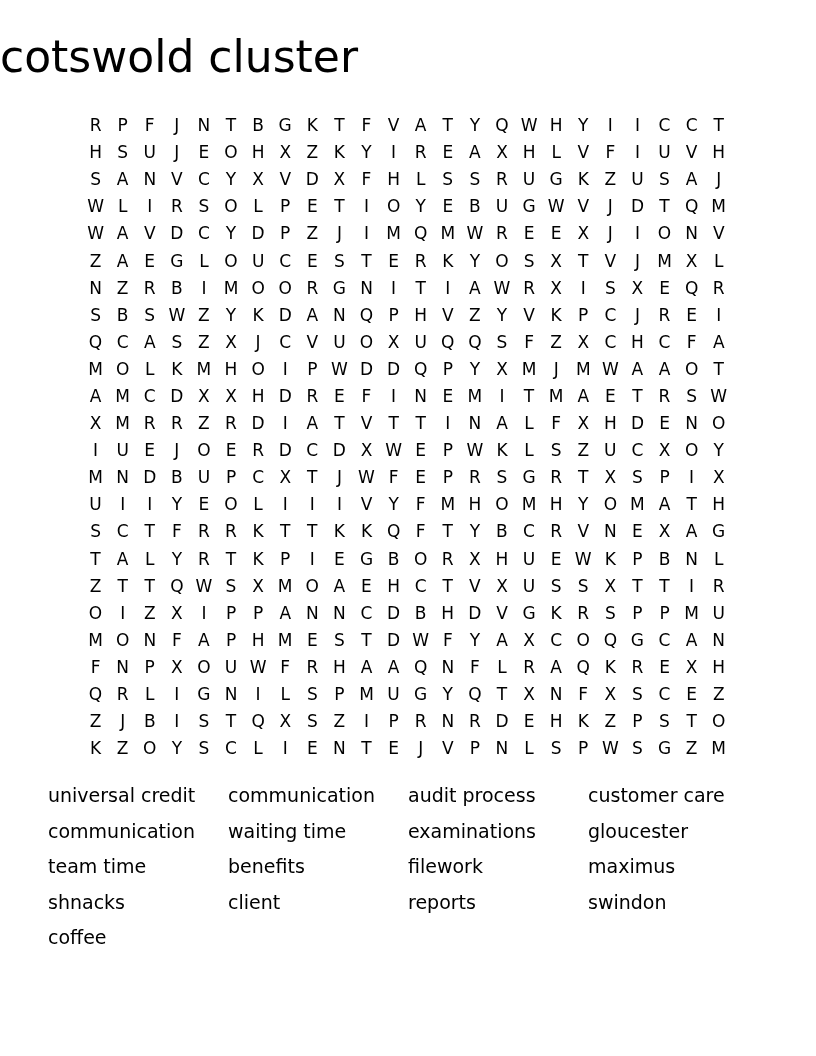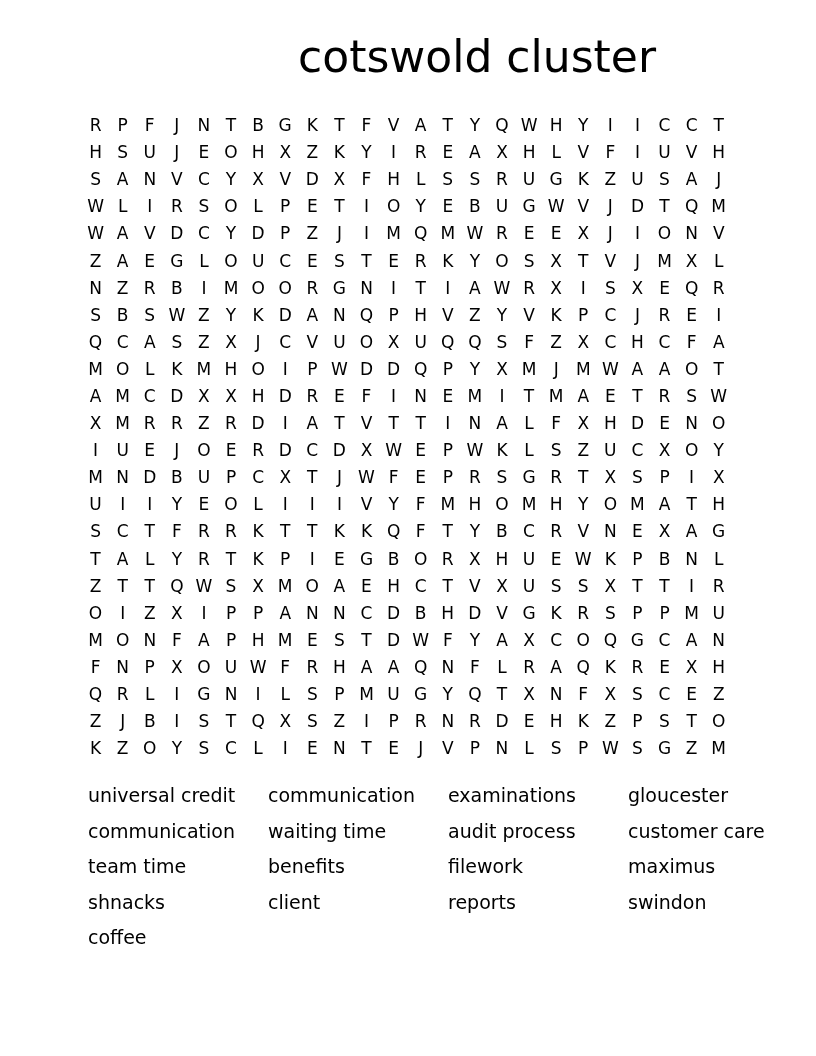--- a/index.html
+++ b/index.html
@@ -12,21 +12,21 @@
     position: relative;
     overflow: hidden;
   }
   .page { position: absolute; inset: 0; }
   .title {
     position: absolute;
     top: 31px;
     left: 0;
     width: 656px;
     margin: 0;
-    text-align: right;
+    text-align: left;
     font-size: 44px;
     font-weight: 400;
     letter-spacing: 0px;
     line-height: 1.2;
   }
   .grid {
     position: absolute;
     left: 82px;
     top: 112px;
     display: grid;
@@ -39,21 +39,20 @@
     justify-content: center;
     font-size: 17px;
     line-height: 1;
     font-weight: 400;
   }
   .word-list {
     position: absolute;
     left: 48px;
     top: 778px;
     display: flex;
-    margin-left: 40px;
   }
   .word-col { width: 180px; }
   .word {
     font-size: 19px;
     line-height: 35.5px;
     white-space: nowrap;
   }
 </style>
 </head>
 <body>
@@ -646,25 +645,25 @@
         <div class="word">shnacks</div>
         <div class="word">coffee</div>
       </div>
       <div class="word-col">
         <div class="word">communication</div>
         <div class="word">waiting time</div>
         <div class="word">benefits</div>
         <div class="word">client</div>
       </div>
       <div class="word-col">
+        <div class="word">audit process</div>
         <div class="word">examinations</div>
-        <div class="word">audit process</div>
         <div class="word">filework</div>
         <div class="word">reports</div>
       </div>
       <div class="word-col">
+        <div class="word">customer care</div>
         <div class="word">gloucester</div>
-        <div class="word">customer care</div>
         <div class="word">maximus</div>
         <div class="word">swindon</div>
       </div>
     </div>
 </div>
 
 </body></html>

